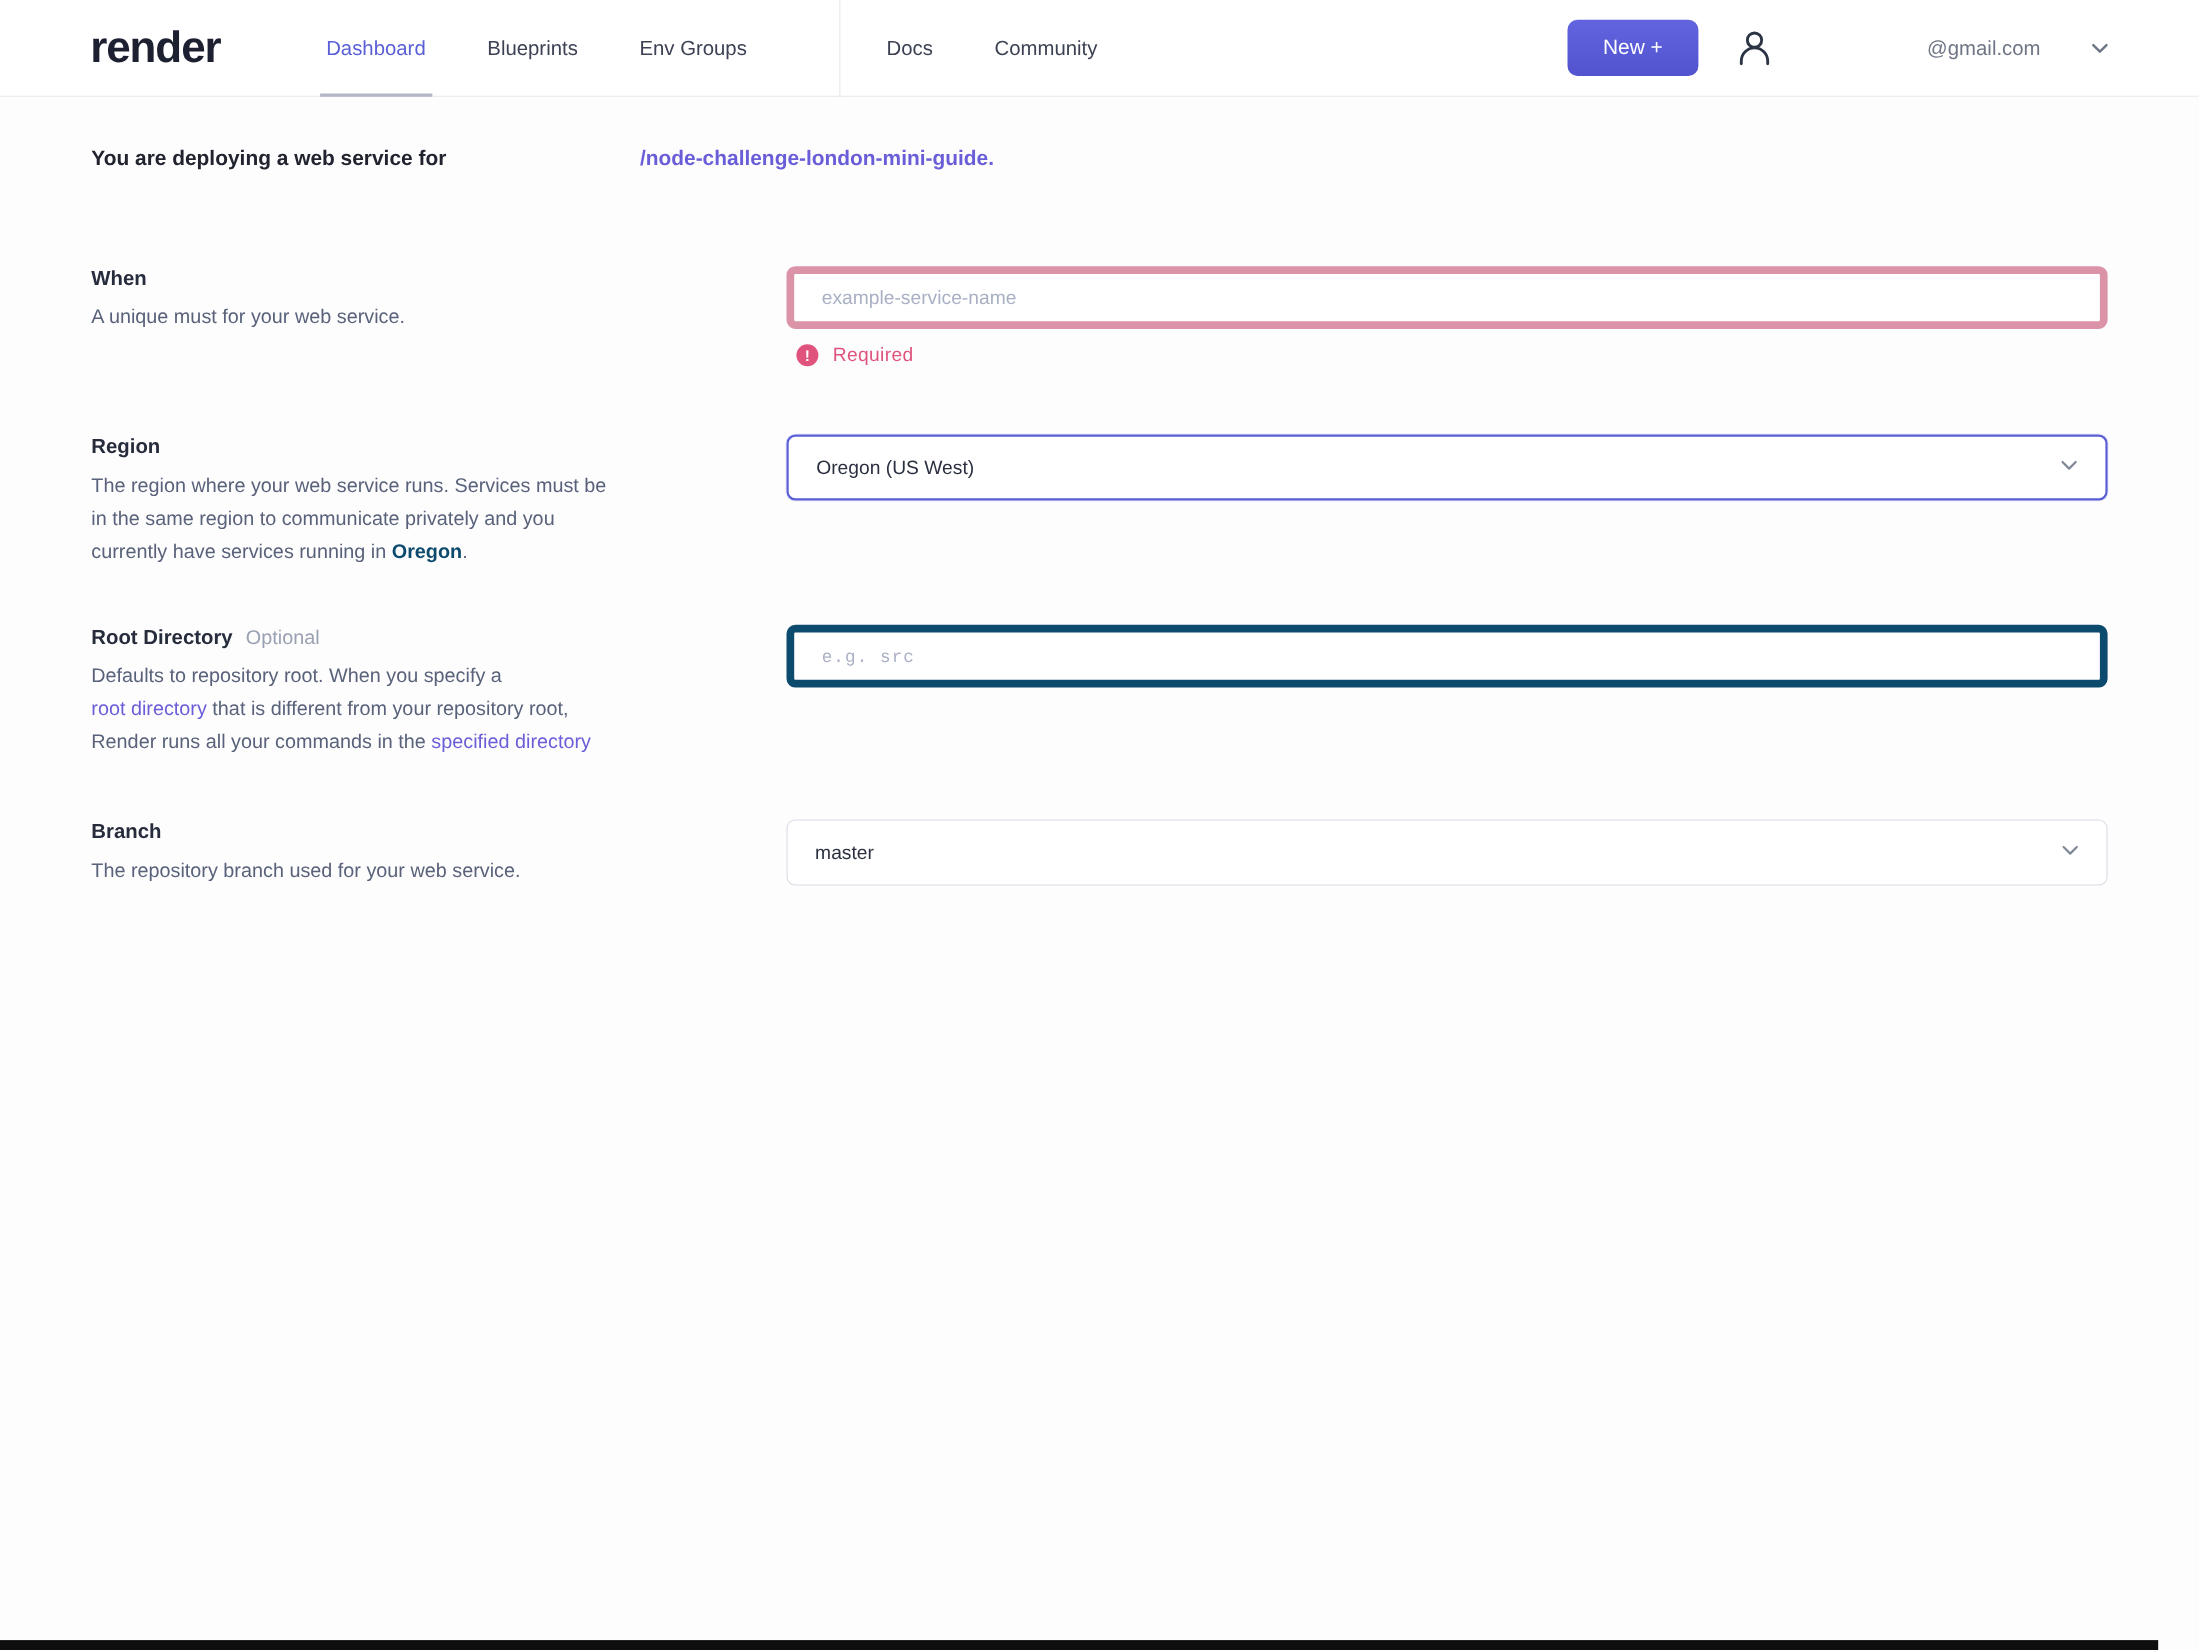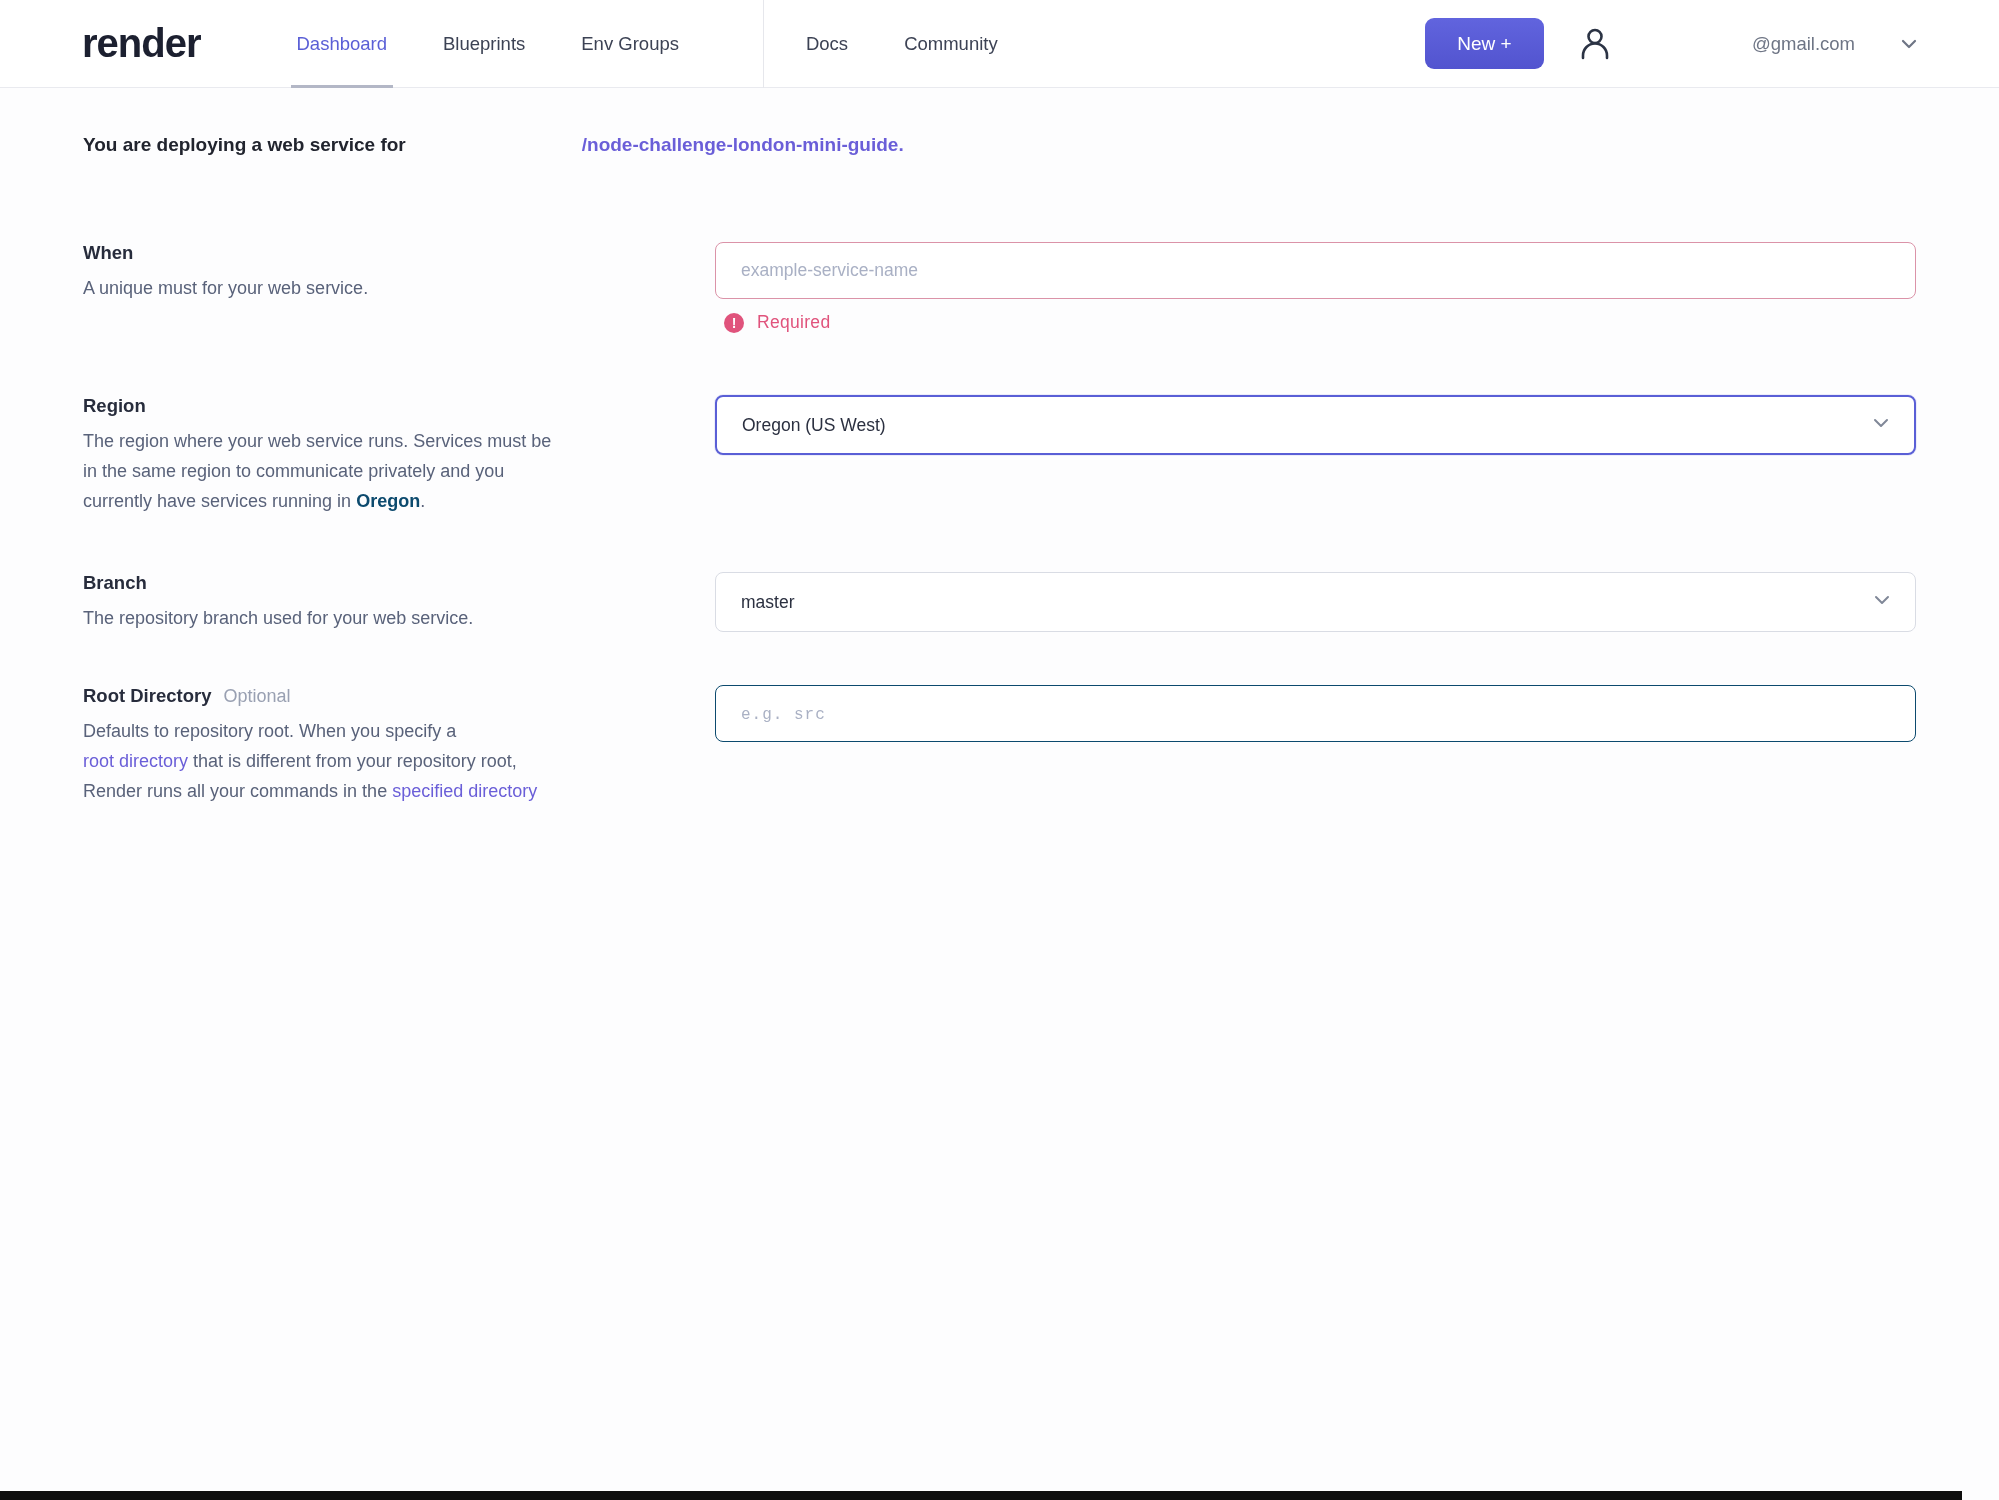--- a/index.html
+++ b/index.html
@@ -70,21 +70,21 @@
   .row-root   { margin-top:52px; }
 
   .field-label { font-size:18.5px; font-weight:700; color:#272c3c; margin-bottom:9px; }
   .optional-tag { font-weight:400; color:#99a0b2; font-size:18px; margin-left:12px; }
   .field-desc { font-size:18px; line-height:30px; color:#59627a; }
   .part-bold { font-weight:700; color:#0c4a6e; }
   .part-link { color:var(--link); cursor:pointer; }
 
   .text-input {
     width:100%; height:57px;
-    border:1px solid #0c4a6e; border-radius:8px;
+    border:7px solid #0c4a6e; border-radius:8px;
     background:#ffffff; padding:0 25px;
     font-size:17.5px; color:#2b3040;
     font-family:"Liberation Sans","DejaVu Sans",sans-serif;
     outline:none;
   }
   .text-input::placeholder { color:#a9b0c4; opacity:1; }
   .text-input.error-border { border-color:#db93a8; }
   .text-input.mono::placeholder {
     font-family:"Liberation Mono","DejaVu Sans Mono",monospace;
     font-size:16px; letter-spacing:1px; color:#aab1c4;
@@ -195,44 +195,44 @@
         <span>Oregon (US West)</span>
         <span>
           <svg width="22" height="22" viewBox="0 0 22 22" fill="none">
             <path d="M5 8 l6 6 6-6" stroke="#808898" stroke-width="2" stroke-linecap="round" stroke-linejoin="round"></path>
           </svg>
         </span>
       </div>
     </div>
   </div>
 
+  <div class="form-row row-root">
+    <div class="left">
+      <div class="field-label">
+        <span>Root Directory</span><span class="optional-tag">Optional</span>
+      </div>
+      <div class="field-desc"><span>Defaults to repository root. When you specify a</span><br><span class="part-link">root directory</span><span> that is different from your repository root,</span><br><span>Render runs all your commands in the </span><span class="part-link">specified directory</span></div>
+    </div>
+    <div class="right">
+      <input class="text-input mono" type="text" placeholder="e.g. src" style="">
+    </div>
+  </div>
+
   <div class="form-row row-branch">
     <div class="left">
       <div class="field-label">Branch</div>
       <div class="field-desc">The repository branch used for your web service.</div>
     </div>
     <div class="right">
       <div class="select-box">
         <span>master</span>
         <span>
           <svg width="22" height="22" viewBox="0 0 22 22" fill="none">
             <path d="M5 8 l6 6 6-6" stroke="#808898" stroke-width="2" stroke-linecap="round" stroke-linejoin="round"></path>
           </svg>
         </span>
       </div>
     </div>
   </div>
 
-  <div class="form-row row-root">
-    <div class="left">
-      <div class="field-label">
-        <span>Root Directory</span><span class="optional-tag">Optional</span>
-      </div>
-      <div class="field-desc"><span>Defaults to repository root. When you specify a</span><br><span class="part-link">root directory</span><span> that is different from your repository root,</span><br><span>Render runs all your commands in the </span><span class="part-link">specified directory</span></div>
-    </div>
-    <div class="right">
-      <input class="text-input mono" type="text" placeholder="e.g. src" style="">
-    </div>
-  </div>
-
 </main>
 
 <div class="bottom-bar"></div>
 
 </body></html>

